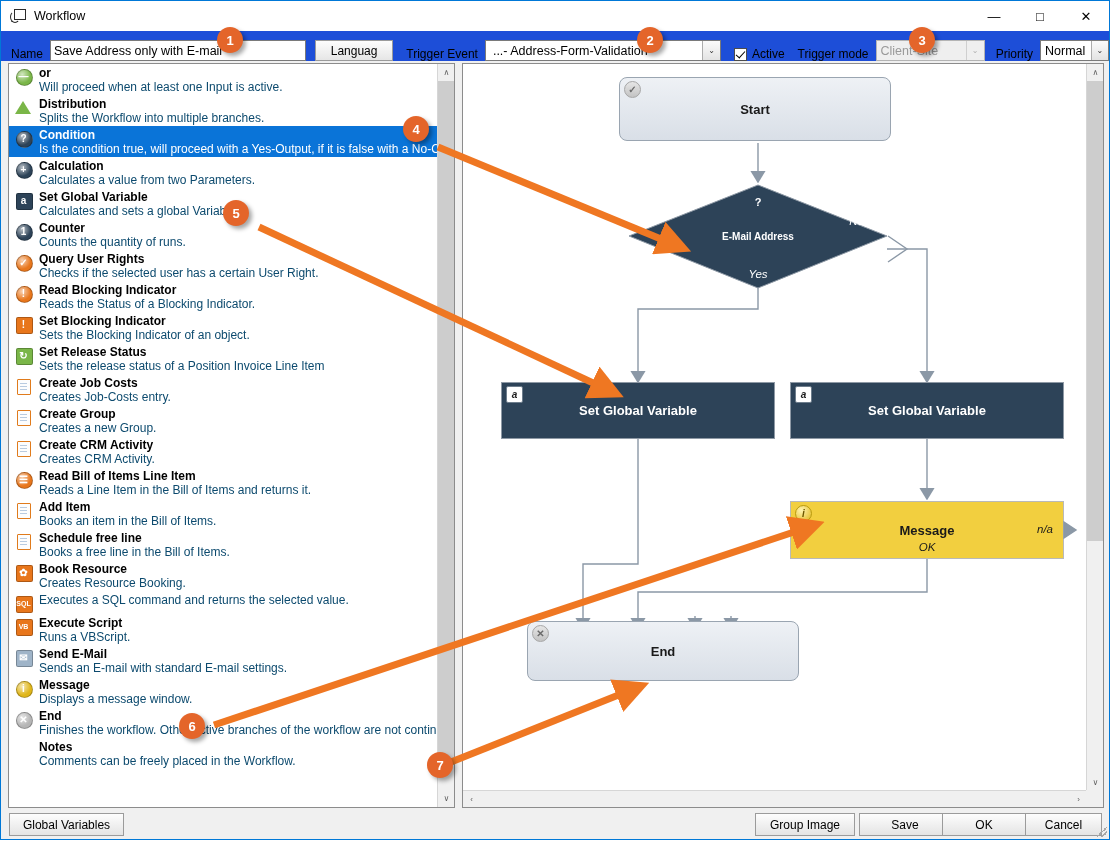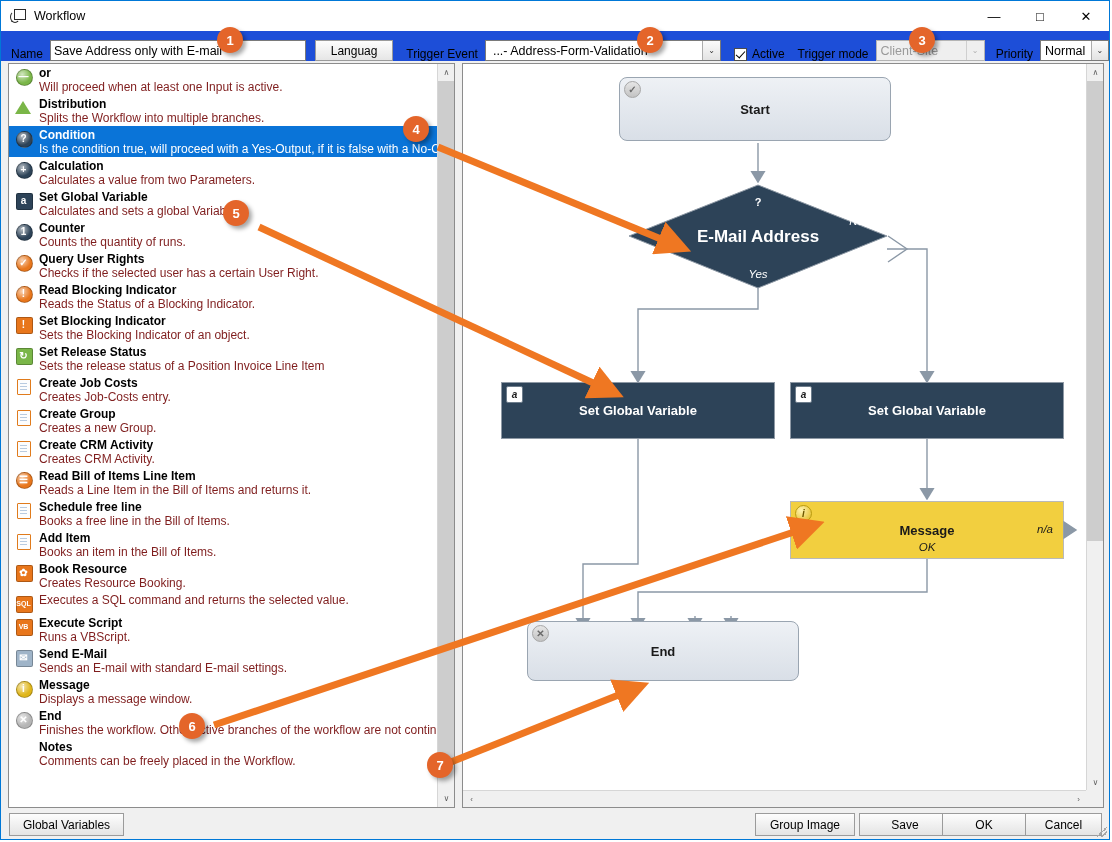--- a/index.html
+++ b/index.html
@@ -167,21 +167,21 @@
     width: 18px; height: 18px; flex: 0 0 18px;
     margin-top: 2px; margin-right: 6px;
     position: relative;
   }
   .li-text { flex: 1; min-width: 0; }
   .li-title {
     font-size: 12px; font-weight: bold; color: #000;
     line-height: 14px; white-space: nowrap;
   }
   .li-desc {
-    font-size: 12px; color: #7f1d1d;
+    font-size: 12px; color: #0c4a6e;
     line-height: 14px; white-space: nowrap;
   }
   .list-item.selected .li-title,
   .list-item.selected .li-desc { color: #fff; }
 
   
   .ic-circle {
     position: absolute; left: 1px; top: 1px;
     width: 15px; height: 15px; border-radius: 50%;
   }
@@ -325,21 +325,21 @@
     color: #ffffff; font-weight: normal;
   }
   .port-label.dark { color: #1a1a1a; }
 
   
   .diamond-wrap { position: absolute; }
   .diamond-label {
     position: absolute; left: 0; top: 0;
     width: 100%; height: 100%;
     display: flex; align-items: center; justify-content: center;
-    font-weight: bold; font-size: 17px; color: #ffffff;
+    font-weight: bold; font-size: 10px; color: #ffffff;
     pointer-events: none;
   }
   .diamond-q {
     position: absolute; left: 50%; top: 12px;
     transform: translateX(-50%);
     font-size: 11px; font-weight: bold; color: #ffffff;
   }
 
   svg.wires, svg.overlay {
     position: absolute; left: 0; top: 0;
@@ -566,31 +566,31 @@
           <div class="li-text">
             <div class="li-title">Read Bill of Items Line Item</div>
             <div class="li-desc">Reads a Line Item in the Bill of Items and returns it.</div>
           </div>
         </div>
         <div class="list-item">
           <div class="li-icon">
             <div class="ic-doc"></div>
           </div>
           <div class="li-text">
+            <div class="li-title">Add Item</div>
+            <div class="li-desc">Books an item in the Bill of Items.</div>
+          </div>
+        </div>
+        <div class="list-item">
+          <div class="li-icon">
+            <div class="ic-doc"></div>
+          </div>
+          <div class="li-text">
             <div class="li-title">Schedule free line</div>
             <div class="li-desc">Books a free line in the Bill of Items.</div>
-          </div>
-        </div>
-        <div class="list-item">
-          <div class="li-icon">
-            <div class="ic-doc"></div>
-          </div>
-          <div class="li-text">
-            <div class="li-title">Add Item</div>
-            <div class="li-desc">Books an item in the Bill of Items.</div>
           </div>
         </div>
         <div class="list-item">
           <div class="li-icon">
             <div class="ic-sq" style="background: rgb(232, 118, 27); border: 1px solid rgba(0, 0, 0, 0.25);"></div>
             <div class="ic-glyph">✿</div>
           </div>
           <div class="li-text">
             <div class="li-title">Book Resource</div>
             <div class="li-desc">Creates Resource Booking.</div>

